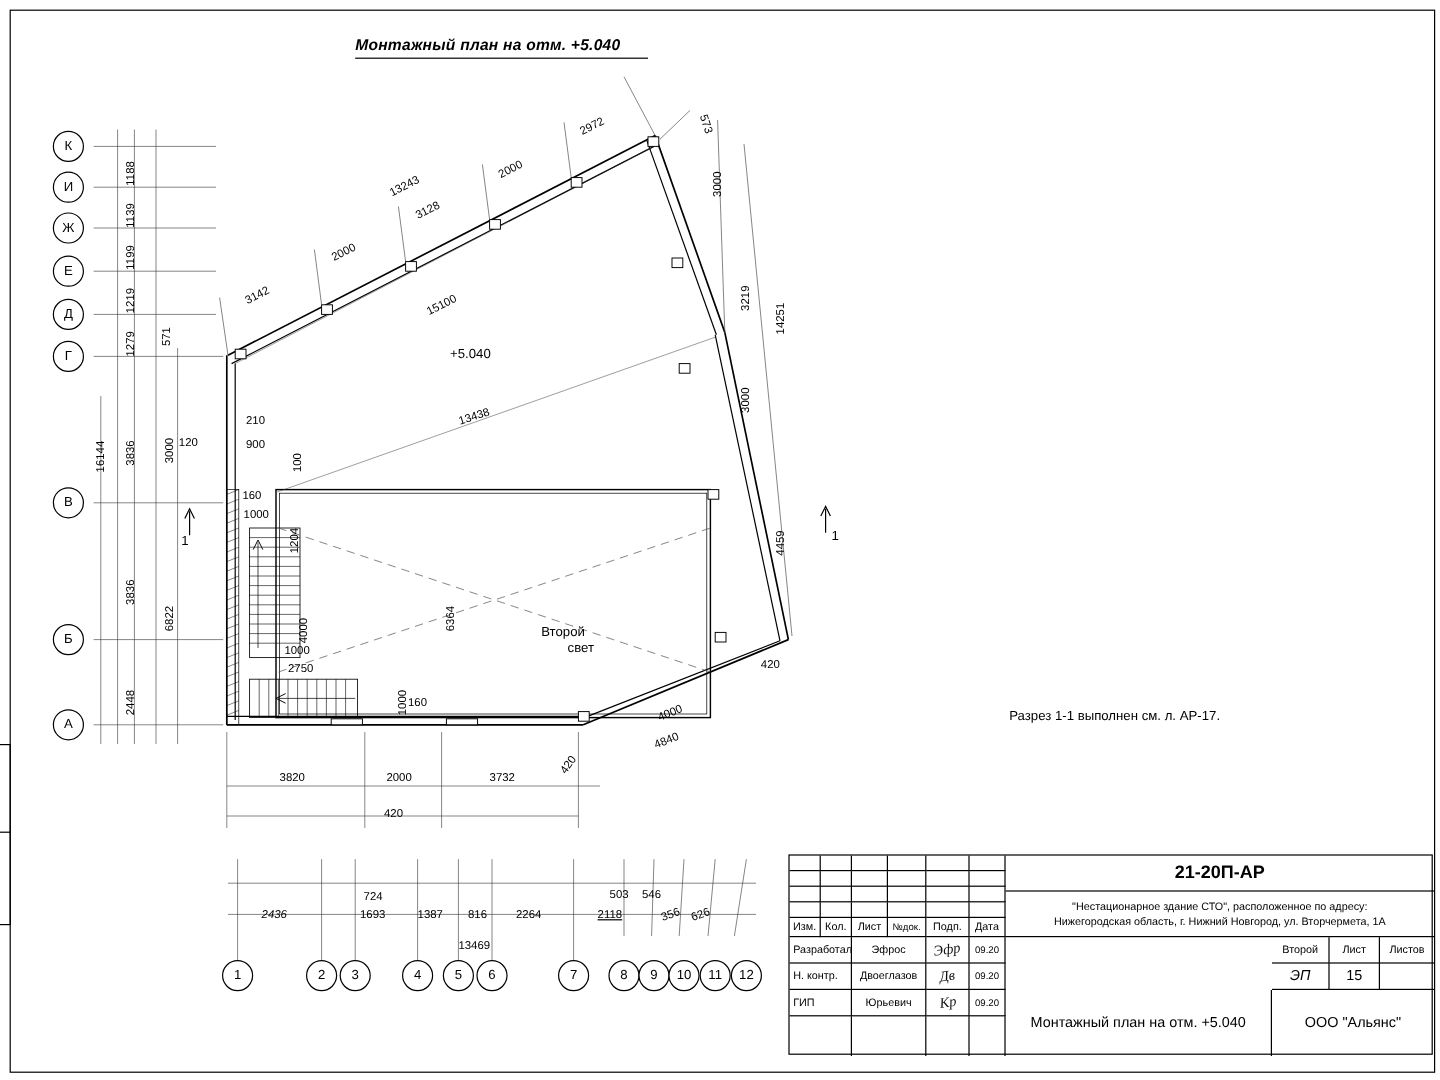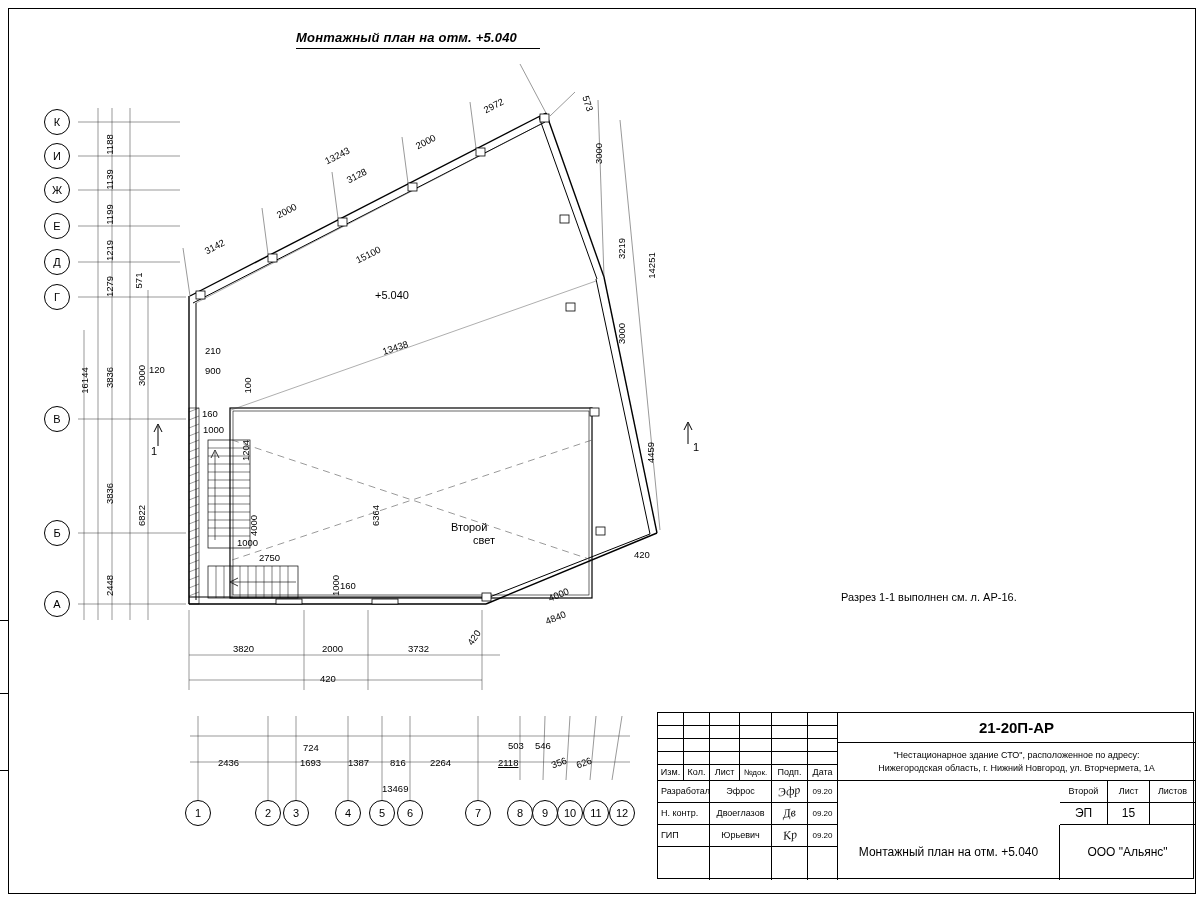--- a/index.html
+++ b/index.html
@@ -360,53 +360,53 @@
   <div class="dim" style="left:205px; top:345px;">210</div>
   <div class="dim" style="left:205px; top:365px;">900</div>
   <div class="dim" style="left:149px; top:364px;">120</div>
   <div class="dim" style="left:240px; top:380px; transform:rotate(-90deg);">100</div>
   <div class="dim" style="left:202px; top:408px;">160</div>
   <div class="dim" style="left:203px; top:424px;">1000</div>
   <div class="dim" style="left:235px; top:445px; transform:rotate(-90deg);">1204</div>
   <div class="dim" style="left:243px; top:520px; transform:rotate(-90deg);">4000</div>
   <div class="dim" style="left:365px; top:510px; transform:rotate(-90deg);">6364</div>
   <div class="dim" style="left:237px; top:537px;">1000</div>
-  <div class="dim" style="left:259px; top:552px;">2750</div>
+  <div class="dim" style="left:240px; top:552px;">2750</div>
   <div class="dim" style="left:325px; top:580px; transform:rotate(-90deg);">1000</div>
   <div class="dim" style="left:340px; top:580px;">160</div>
   <div class="dim" style="left:382px; top:342px; transform:rotate(-18deg);">13438</div>
   <div class="dim" style="left:466px; top:632px; transform:rotate(-55deg);">420</div>
 
   <div class="dim" style="left:233px; top:643px;">3820</div>
   <div class="dim" style="left:322px; top:643px;">2000</div>
   <div class="dim" style="left:408px; top:643px;">3732</div>
   <div class="dim" style="left:320px; top:673px;">420</div>
 
-  <div class="dim" style="left:218px; top:757px;">2436</div>
+  <div class="dim" style="left:218px; top:757px;font-style:italic;">2436</div>
   <div class="dim" style="left:303px; top:742px;">724</div>
   <div class="dim" style="left:300px; top:757px;">1693</div>
   <div class="dim" style="left:348px; top:757px;">1387</div>
   <div class="dim" style="left:390px; top:757px;">816</div>
   <div class="dim" style="left:430px; top:757px;">2264</div>
   <div class="dim" style="left:498px; top:757px;text-decoration:underline;">2118</div>
   <div class="dim" style="left:508px; top:740px;">503</div>
   <div class="dim" style="left:551px; top:757px; transform:rotate(-20deg);">356</div>
   <div class="dim" style="left:576px; top:757px; transform:rotate(-20deg);">626</div>
   <div class="dim" style="left:535px; top:740px;">546</div>
   <div class="dim" style="left:382px; top:783px;">13469</div>
 
   <div class="note" style="left:375px; top:289px;">+5.040</div>
 
   <div class="lbl" style="left:451px; top:521px;">Второй</div>
   <div class="lbl" style="left:473px; top:534px;">свет</div>
 
   <div class="dim" style="left:151px; top:445px; font-size:11px;">1</div>
   <div class="dim" style="left:693px; top:441px; font-size:11px;">1</div>
 
-  <div class="note" style="left:841px; top:591px;">Разрез 1-1 выполнен см. л. АР-16.</div>
+  <div class="note" style="left:841px; top:591px;">Разрез 1-1 выполнен см. л. АР-17.</div>
 
   <div class="stamp">
 
     <div class="cell" style="left:0;   top:0;    width:26px; height:13px;"></div>
     <div class="cell" style="left:26px;top:0;    width:26px; height:13px;"></div>
     <div class="cell" style="left:52px;top:0;    width:30px; height:13px;"></div>
     <div class="cell" style="left:82px;top:0;    width:32px; height:13px;"></div>
     <div class="cell" style="left:114px;top:0;   width:36px; height:13px;"></div>
     <div class="cell" style="left:150px;top:0;   width:30px; height:13px;"></div>
 
@@ -469,21 +469,21 @@
     <div class="cell sm" style="left:180px;top:30px; width:357px; height:38px; border-right:none; flex-direction:column; line-height:13px;">
       <span>"Нестационарное здание СТО", расположенное по адресу:</span>
       <span>Нижегородская область, г. Нижний Новгород, ул. Вторчермета, 1А</span>
     </div>
 
 
     <div class="cell sm" style="left:402px;top:68px; width:48px; height:22px;">Второй</div>
     <div class="cell sm" style="left:450px;top:68px; width:42px; height:22px;">Лист</div>
     <div class="cell sm" style="left:492px;top:68px; width:45px; height:22px; border-right:none;">Листов</div>
 
-    <div class="cell med" style="left:402px;top:90px; width:48px; height:22px;">ЭП</div>
+    <div class="cell med" style="left:402px;top:90px; width:48px; height:22px;font-style:italic;">ЭП</div>
     <div class="cell med" style="left:450px;top:90px; width:42px; height:22px;">15</div>
     <div class="cell med" style="left:492px;top:90px; width:45px; height:22px; border-right:none;"></div>
 
     <div class="cell med" style="left:180px;top:112px; width:222px; height:55px; border-bottom:none;">Монтажный план на отм. +5.040</div>
 
     <div class="cell med" style="left:402px;top:112px; width:135px; height:55px; border-right:none; border-bottom:none;">ООО "Альянс"</div>
   </div>
 
 </div>
 

